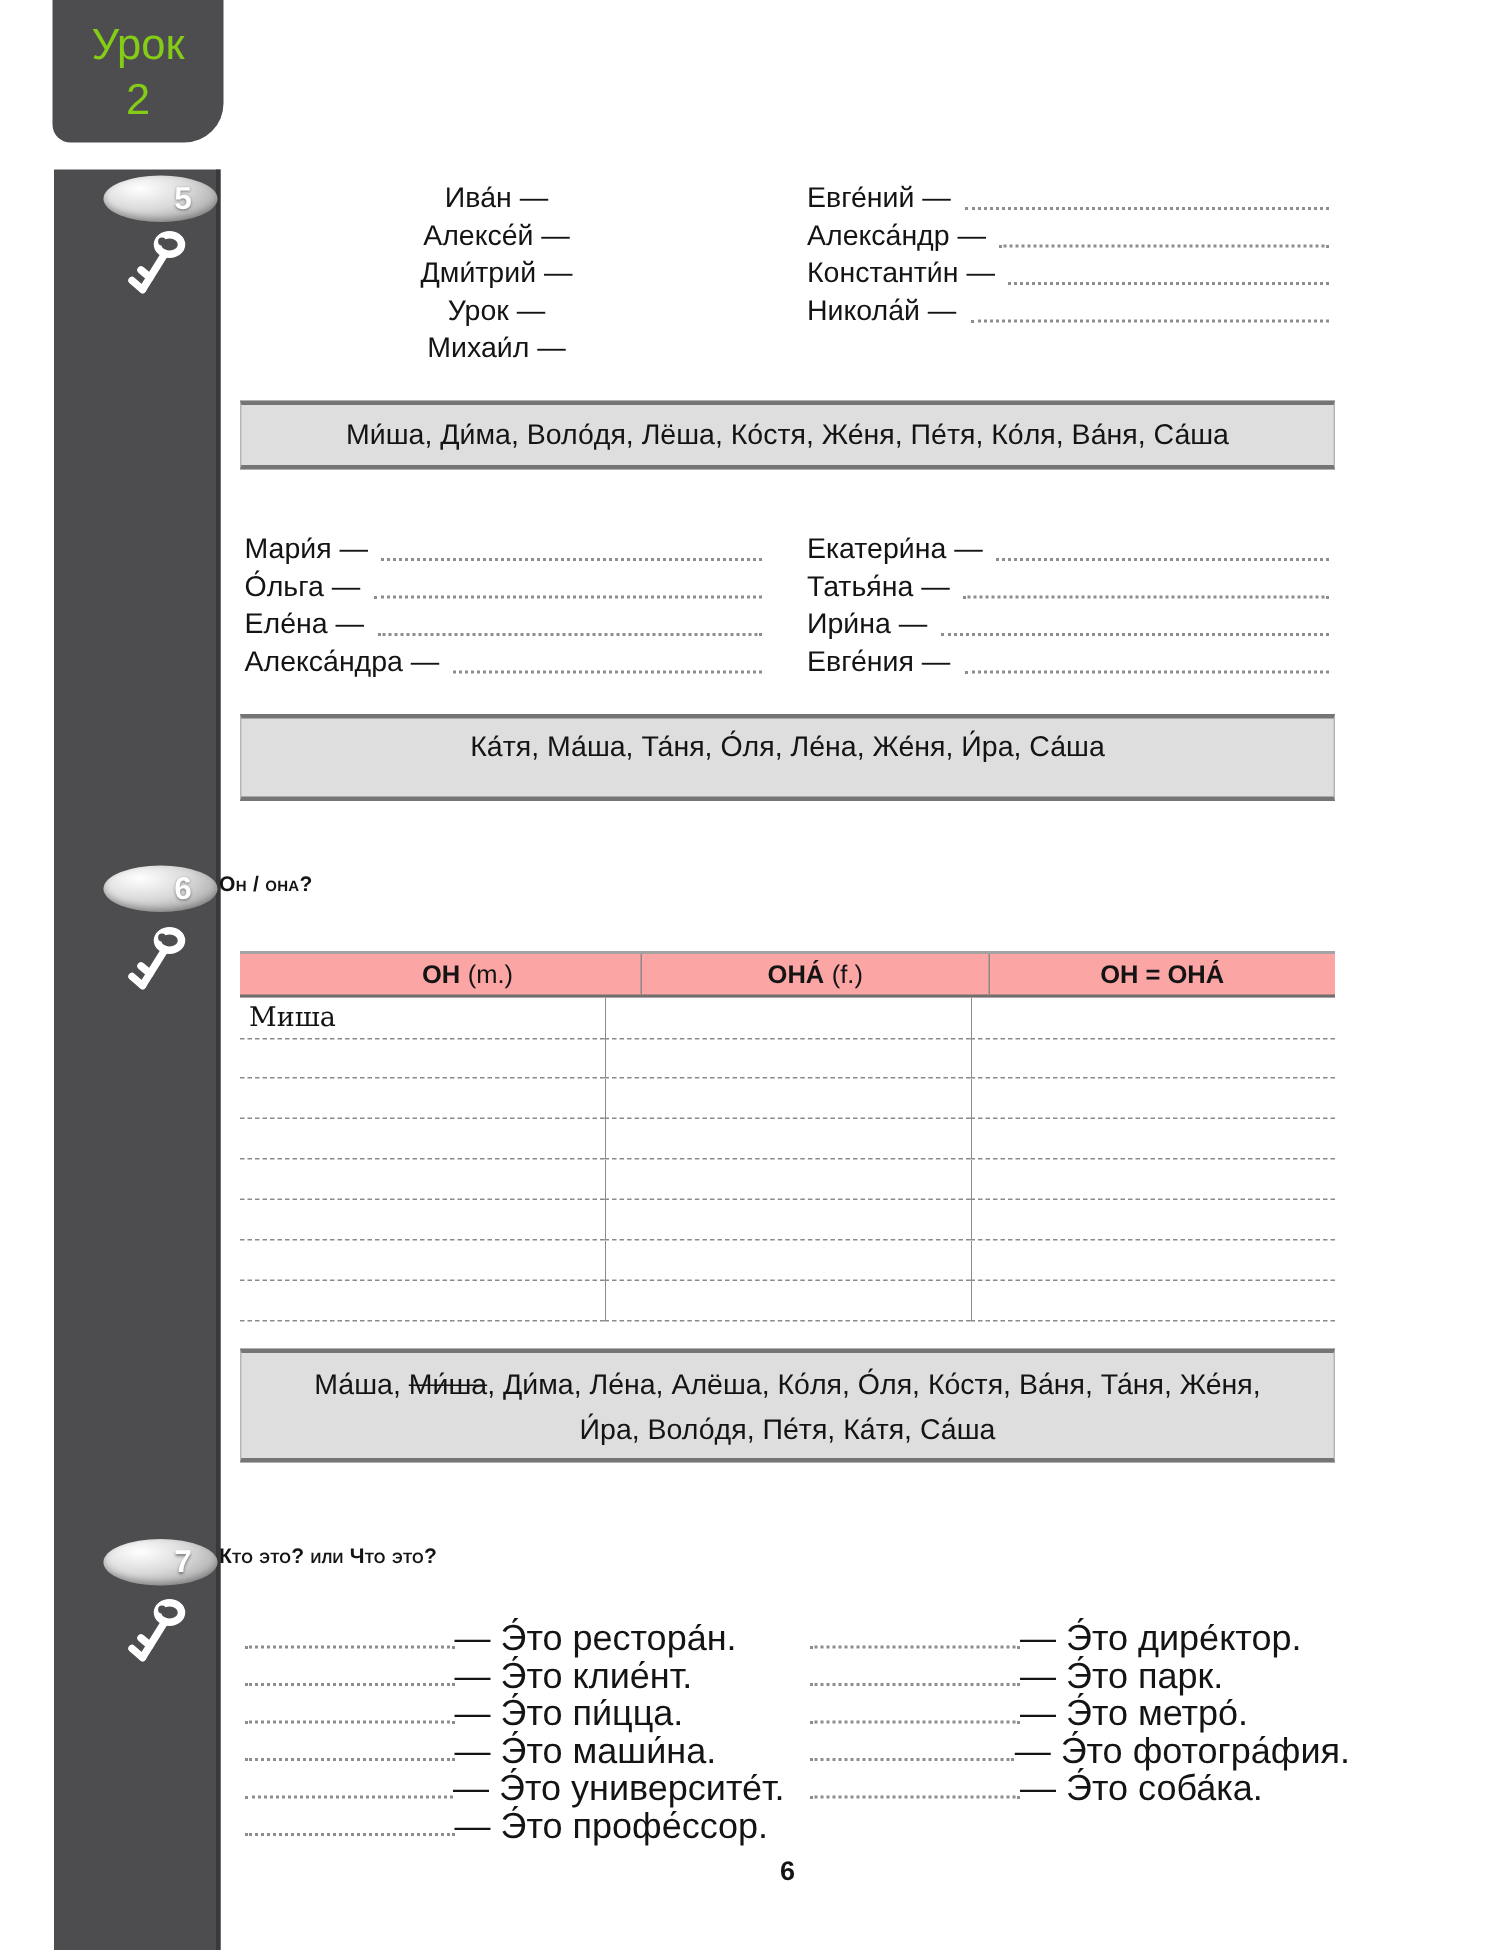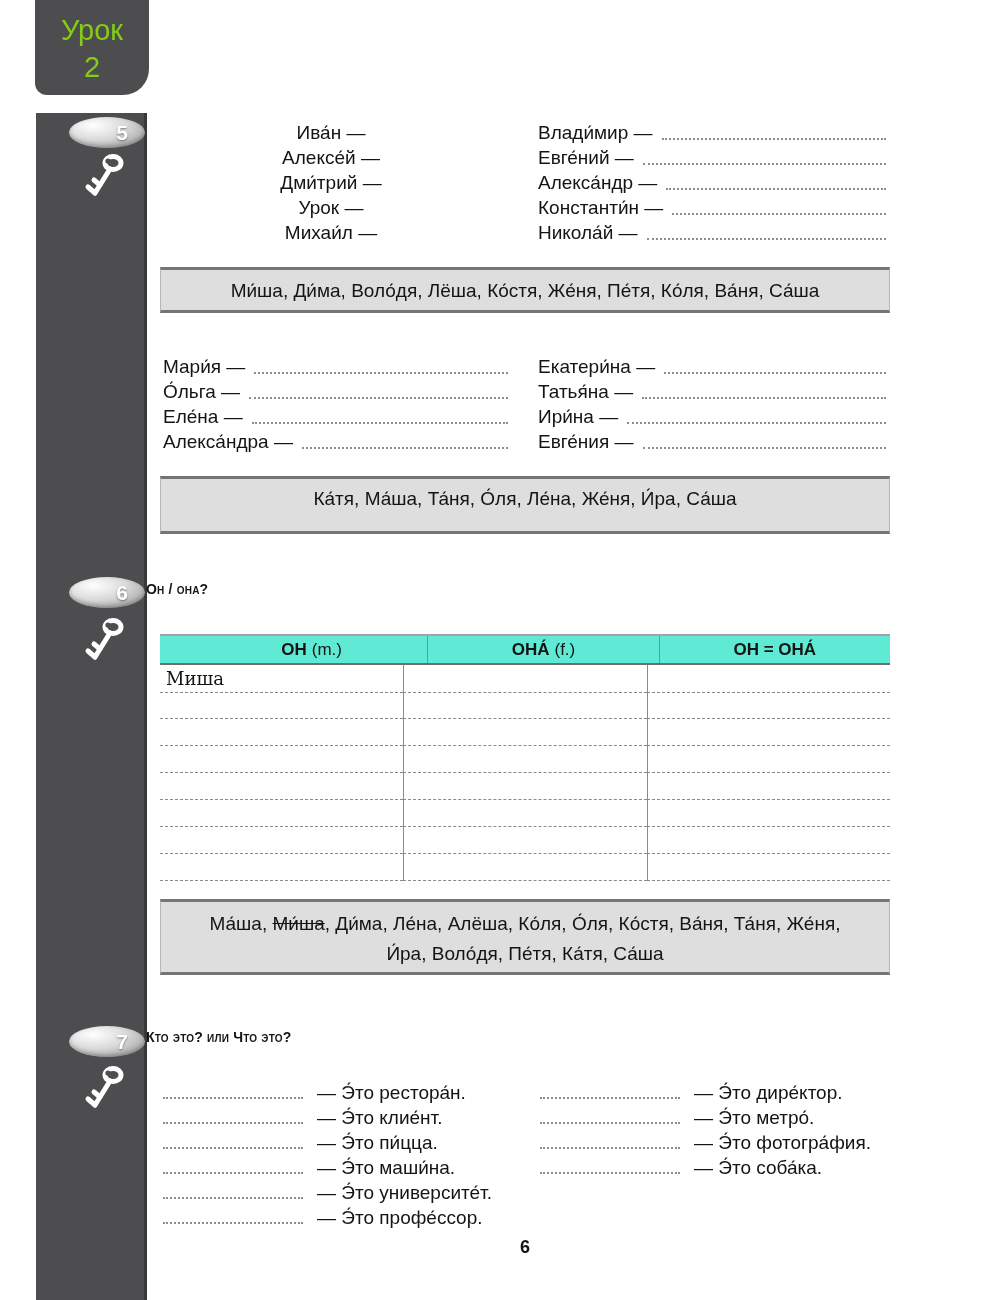--- a/index.html
+++ b/index.html
@@ -42,37 +42,37 @@
   .bank3{top:899px;height:76px;line-height:30px;padding:7px 34px 0;}
   .struck{text-decoration:line-through;}
 
   
   .ex-title{position:absolute;left:146px;font-weight:bold;font-size:14px;
         font-variant:small-caps;letter-spacing:.2px;}
   .t6{top:581px;} .t7{top:1029px;}
 
   
   .tbl{position:absolute;left:160px;top:634px;width:730px;}
-  .thead{display:grid;grid-template-columns:1fr 1fr 1fr;background:#5eead4;
+  .thead{display:grid;grid-template-columns:1fr 1fr 1fr;background:#fca5a5;
         border-top:2px solid #a3a3a3;border-bottom:2px solid #6e6e6e;height:27px;
         align-items:center;text-align:center;font-size:17px;padding-left:36px;}
   .thead .hc{height:100%;display:flex;align-items:center;justify-content:center;}
   .hb{font-weight:bold;} .hn{margin-left:5px;}
   .trow{display:grid;grid-template-columns:1fr 1fr 1fr;height:27px;}
   .tc{border-bottom:1px dashed #8a8a8a;box-sizing:border-box;}
   .csep{border-left:1px solid #8a8a8a;}
   .example{font-family:"DejaVu Serif",serif;font-size:18px;padding-left:6px;line-height:27px;}
 
   
   .qcol{position:absolute;display:flex;flex-direction:column;}
   #q-left{left:163px;top:1079px;width:360px;}
   #q-right{left:540px;top:1079px;width:360px;}
   .qrow{height:25px;display:flex;align-items:flex-end;}
   .qfill{width:140px;border-bottom:2px dotted #8d8d8d;margin-bottom:5px;}
-  .qans{margin-left:14px;font-size:19px;white-space:nowrap;line-height:23px;}
+  .qans{font-size:24px;white-space:nowrap;line-height:23px;}
 
   .pageno{position:absolute;left:160px;top:1237px;width:730px;text-align:center;
         font-weight:bold;font-size:18px;}
 </style>
 </head>
 <body>
 
 <div class="page">
 
   <div class="lesson-tab">
@@ -137,24 +137,20 @@
         <span class="nname">Урок —</span>
         <span class="fill"></span>
       </div>
     <div class="nrow">
         <span class="nname">Михаи́л —</span>
         <span class="fill"></span>
       </div>
   </div>
   <div class="col" id="m-right">
     <div class="nrow">
-        <span class="nname">Влади́мир —</span>
-        <span class="fill"></span>
-      </div>
-    <div class="nrow">
         <span class="nname">Евге́ний —</span>
         <span class="fill"></span>
       </div>
     <div class="nrow">
         <span class="nname">Алекса́ндр —</span>
         <span class="fill"></span>
       </div>
     <div class="nrow">
         <span class="nname">Константи́н —</span>
         <span class="fill"></span>
@@ -300,20 +296,24 @@
         <span class="qans">— Э́то профе́ссор.</span>
       </div>
   </div>
   <div class="qcol" id="q-right">
     <div class="qrow">
         <span class="qfill"></span>
         <span class="qans">— Э́то дире́ктор.</span>
       </div>
     <div class="qrow">
         <span class="qfill"></span>
+        <span class="qans">— Э́то парк.</span>
+      </div>
+    <div class="qrow">
+        <span class="qfill"></span>
         <span class="qans">— Э́то метро́.</span>
       </div>
     <div class="qrow">
         <span class="qfill"></span>
         <span class="qans">— Э́то фотогра́фия.</span>
       </div>
     <div class="qrow">
         <span class="qfill"></span>
         <span class="qans">— Э́то соба́ка.</span>
       </div>

